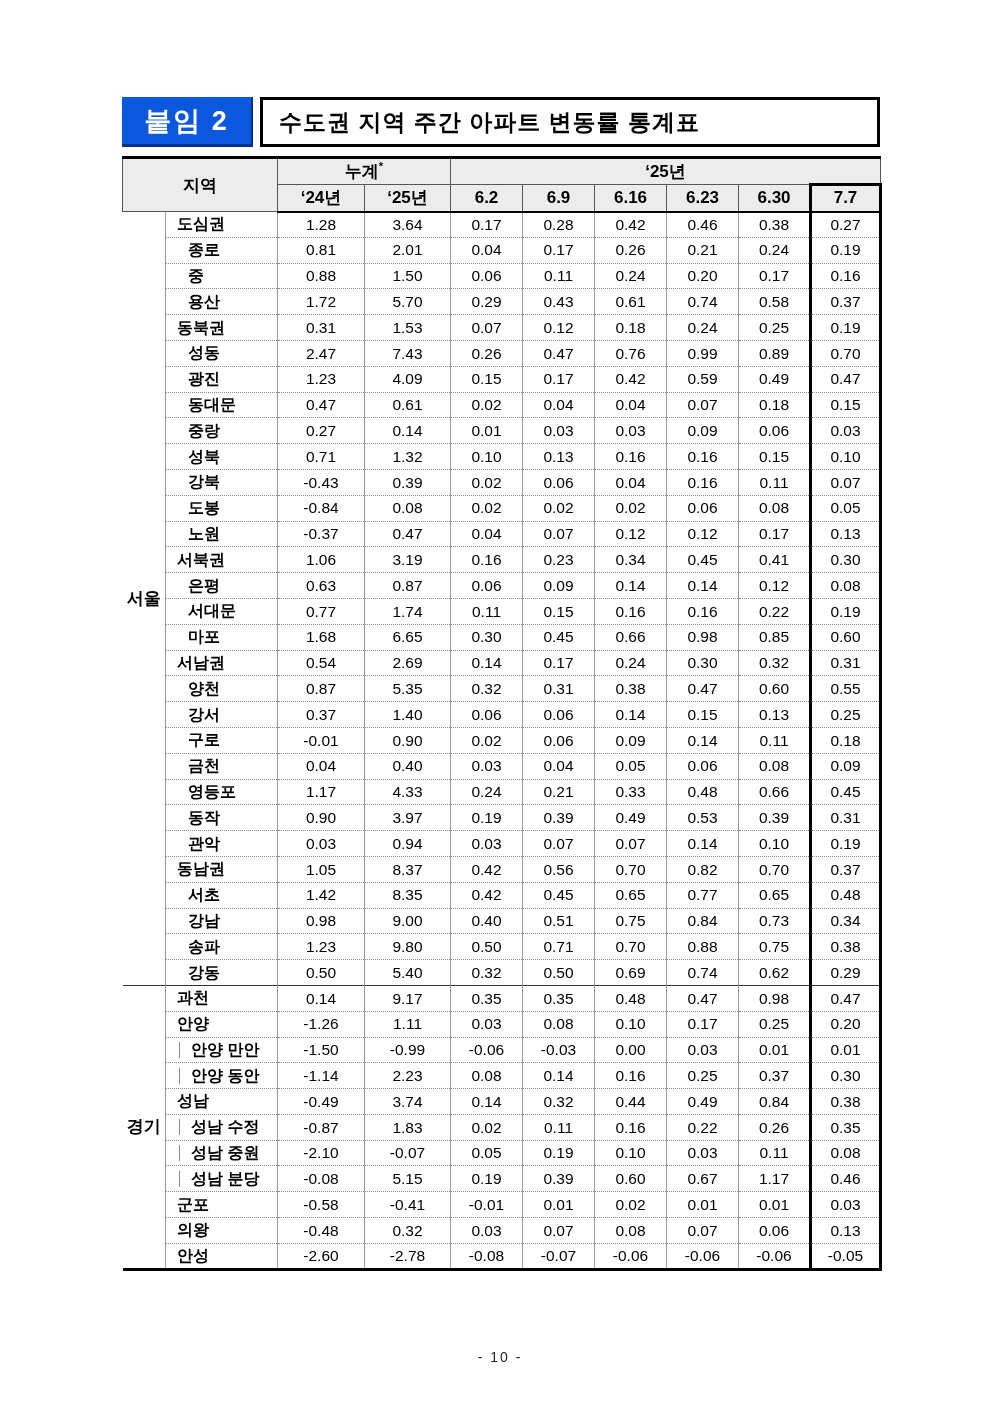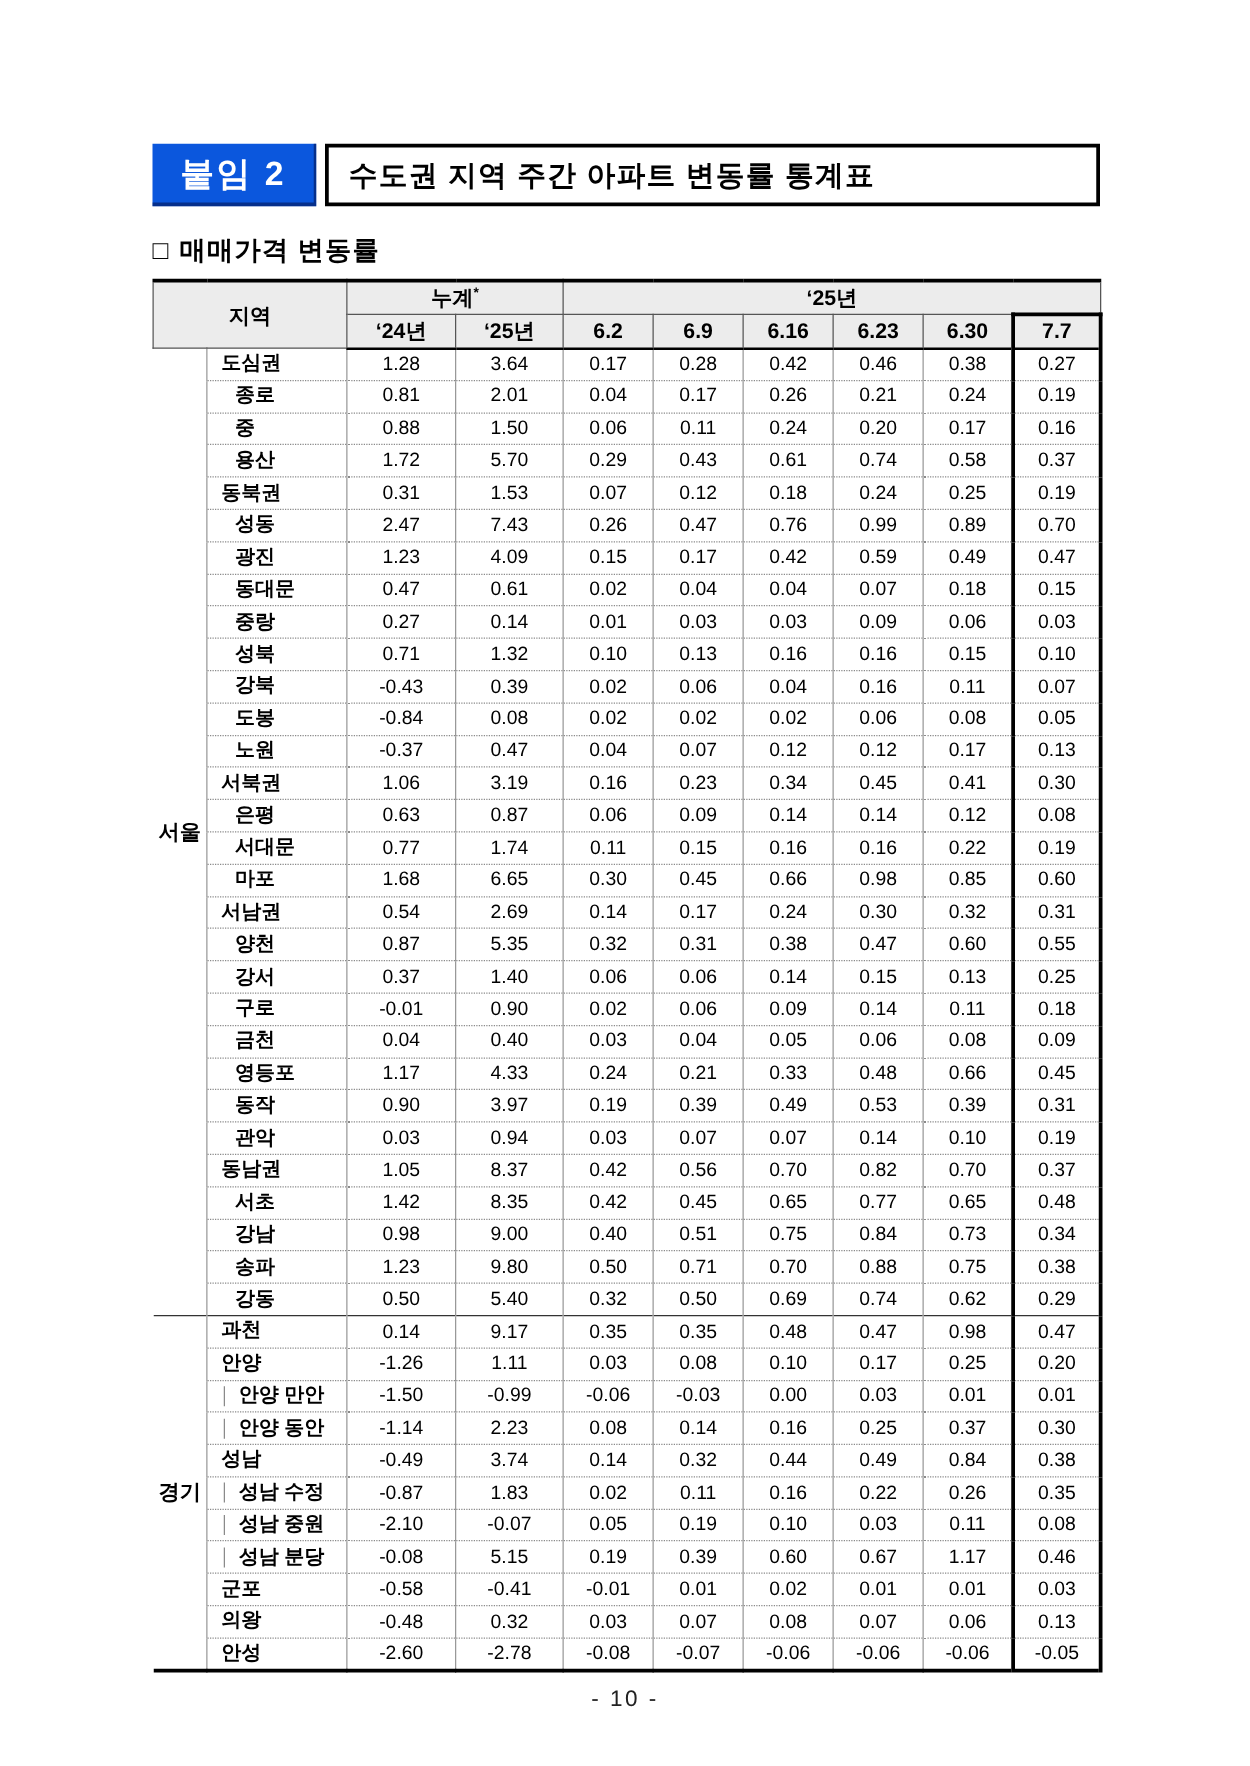--- a/index.html
+++ b/index.html
@@ -3,21 +3,21 @@
 <meta charset="utf-8">
 <style>
   * { margin:0; padding:0; box-sizing:border-box; }
   html,body { background:#fff; }
   body {
     width:1000px; height:1413px;
     font-family:"Liberation Sans","DejaVu Sans",sans-serif;
     color:#000; position:relative;
   }
   .page { position:relative; width:1000px; height:1413px; background:#fff; overflow:hidden; }
-  .content { position:absolute; left:122px; top:115px; width:758px; }
+  .content { position:absolute; left:122px; top:97px; width:758px; }
 
   
   .header-row { display:flex; align-items:stretch; gap:7px; height:50px; }
   .badge {
     width:131px; flex:0 0 131px;
     background:var(--badge-bg,#0b57dd);
     color:var(--badge-text,#fff);
     font-size:27px; font-weight:bold; letter-spacing:2px;
     display:flex; align-items:center; justify-content:center;
     border-right:2px solid rgba(0,0,40,.45);
@@ -73,41 +73,38 @@
     border:none; font-weight:bold; font-size:17px;
     text-align:center; vertical-align:middle; background:#fff;
   }
   .stats tbody tr.group-start td { border-top:1.5px solid #333; }
   .stats tbody td.sep-strong { border-left:1.5px solid #222; }
   .stats thead th.sep-strong { border-left:1.5px solid #222; }
   .stats tbody td.hl { border-left:3px solid #000; border-right:3px solid #000; }
 
   .page-number {
     position:absolute; left:0; right:0; top:1349px;
-    text-align:center; font-size:18px; color:#222; letter-spacing:2px;
+    text-align:center; font-size:14px; color:#222; letter-spacing:2px;
   }
 </style>
 </head>
 <body>
 
 <div class="page">
   <div class="content">
 
     <div class="header-row">
       <div class="badge">
         <span>붙임 2</span>
       </div>
       <div class="title-box">
         <span>수도권 지역 주간 아파트 변동률 통계표</span>
       </div>
     </div>
 
-    <div class="section-heading">
-      <span class="sq">□</span><span>매매가격 변동률</span>
-    </div>
 
     <table class="stats">
       <colgroup>
         <col style="width:43px">
           <col style="width:112px">
         <col style="width:87px">
           <col style="width:86px">
         <col style="width:72px">
           <col style="width:72px">
           <col style="width:72px">

